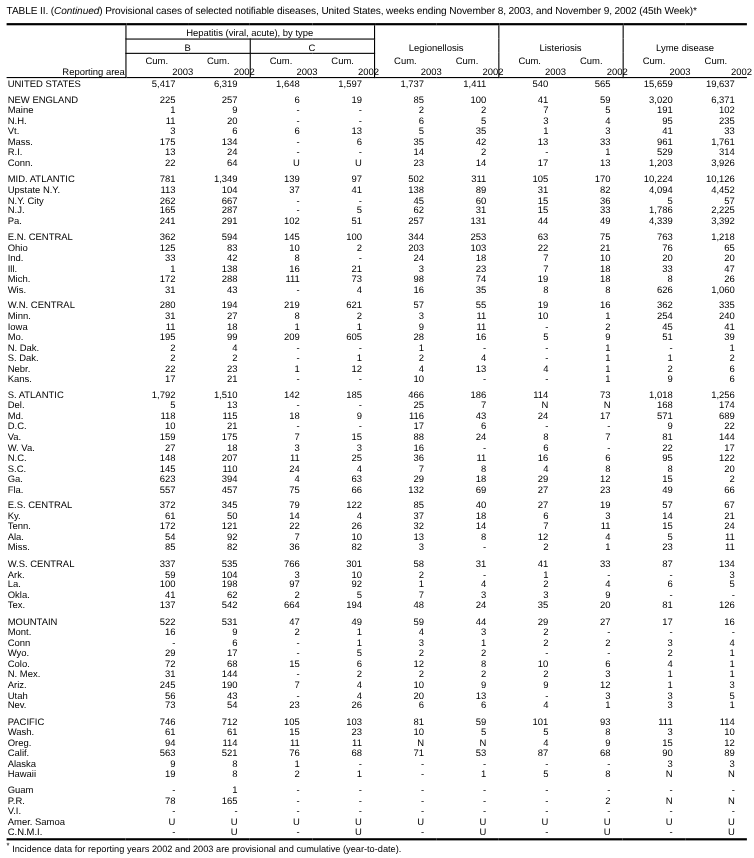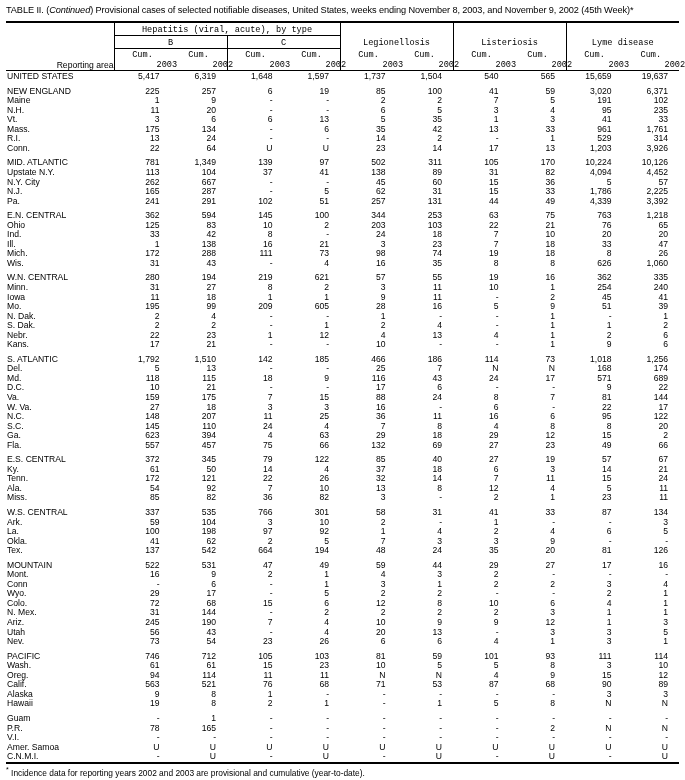--- a/index.html
+++ b/index.html
@@ -48,21 +48,20 @@
   
   col.c-area { width: 108px; }
   col.c-num  { width: 56.5px; }
 
   
   .hdr {
     text-align: center;
     font-size: 8.6px;
     line-height: 10px;
     white-space: nowrap;
-    font-family: Liberation Mono, monospace;
   }
   .hdr-grp-top { height: 12px; }
   .hdr-grp-mid { height: 12px; }
   .hdr-cum     { height: 21px; }
   .cum-l1 { display: block; }
   .cum-l2 { display: block; margin-left: 42px; }
   .bb { border-bottom: 1.2px solid #000; }
   .bl { border-left: 1.2px solid #000; }
   .br { border-right: 1.2px solid #000; }
 
@@ -189,21 +188,21 @@
       </tr>
     </thead>
     <tbody id="tbody">
         <tr class="drow us">
           <td class="area-label">UNITED STATES</td>
           <td class="num">5,417</td>
           <td class="num">6,319</td>
           <td class="num">1,648</td>
           <td class="num">1,597</td>
           <td class="num">1,737</td>
-          <td class="num">1,504</td>
+          <td class="num">1,411</td>
           <td class="num">540</td>
           <td class="num">565</td>
           <td class="num">15,659</td>
           <td class="num">19,637</td>
         </tr>
         <tr class="spacer">
           <td colspan="11"></td>
         </tr>
         <tr class="drow">
           <td class="area-label">NEW ENGLAND</td>

